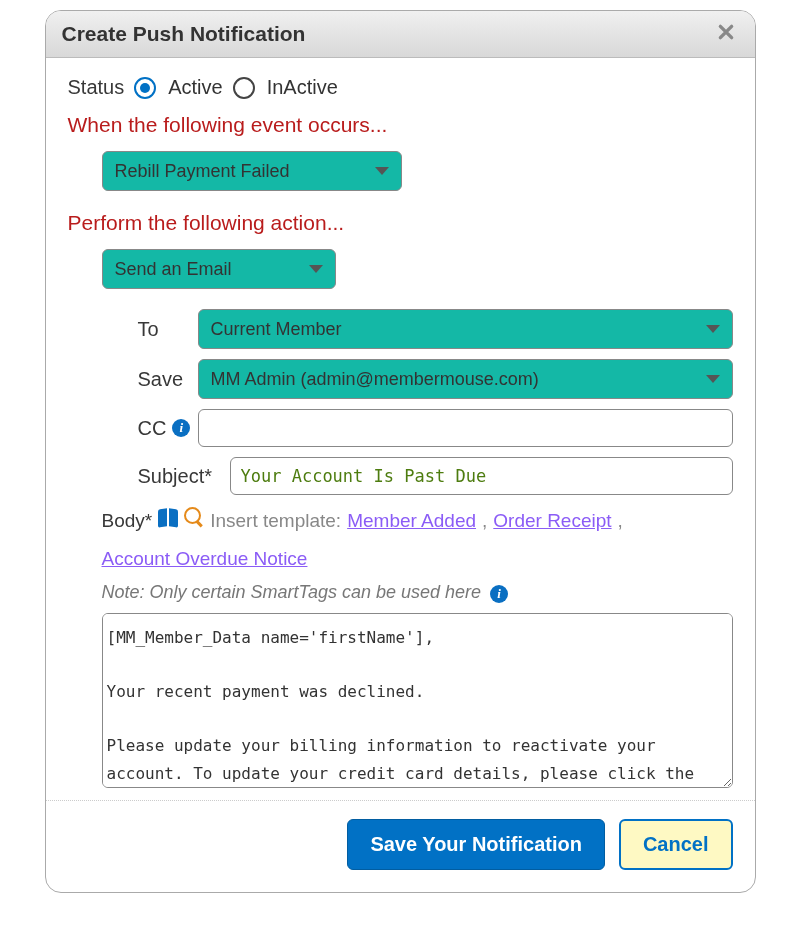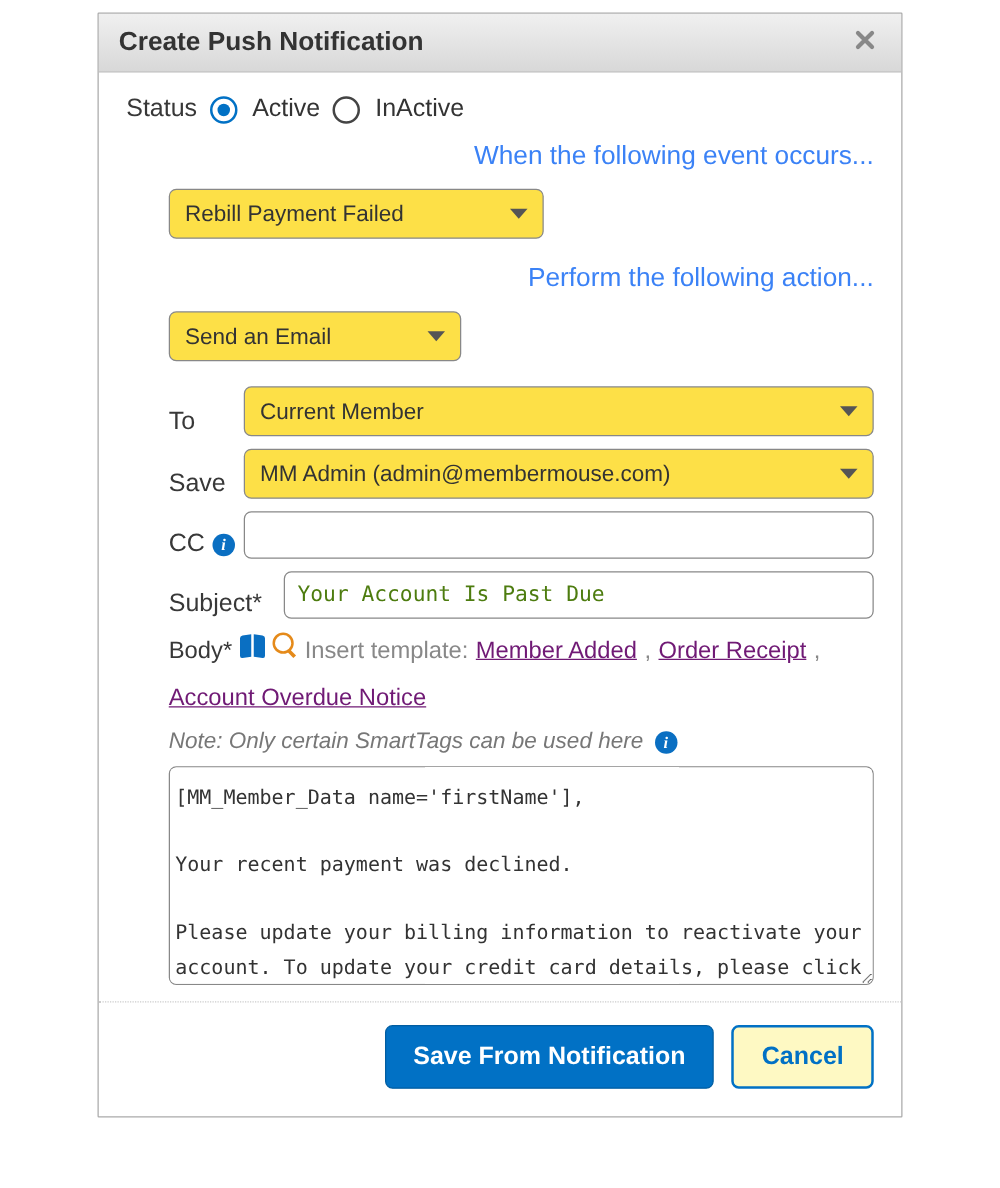--- a/index.html
+++ b/index.html
@@ -3,24 +3,24 @@
 <meta charset="utf-8">
 <style>
   * { box-sizing: border-box; }
   html, body {
     margin: 0; padding: 0;
     font-family: "Helvetica Neue", Helvetica, Arial, sans-serif;
     background: #fff;
     color: #333;
   }
   .dialog {
-    width: 644px;
+    width: 711px;
     margin: 10px auto;
     border: 1px solid #aaa;
-    border-radius: 1px;
+    border-radius: 16px;
     overflow: hidden;
     background: #fff;
   }
   .dialog-header {
     display: flex;
     align-items: center;
     justify-content: space-between;
     padding: 10px 16px;
     background: linear-gradient(#f0f0f0, #d8d8d8);
     border-bottom: 1px solid #bbb;
@@ -65,49 +65,49 @@
   }
   .radio-ring.unchecked { border-color: #444; }
   .radio-dot {
     width: 10px; height: 10px;
     background: #0171c5;
     border-radius: 50%;
   }
   .radio-label { font-size: 20px; color: #333; margin-right: 10px;}
   .section-heading {
     font-size: 21px;
-    color: #3b82f6;
+    color: #b91c1c;
     margin: 8px 0 14px 0;
-    text-align: right;
   }
   .select-box {
     display: flex;
     align-items: center;
     justify-content: space-between;
     border: 1px solid #888;
     border-radius: 6px;
     padding: 8px 12px;
     font-size: 18px;
     color: #333;
-    background: #fde047;
+    background: #14b8a6;
     cursor: pointer;
     min-height: 40px;
   }
   .select-box.indent { margin-left: 34px; }
   .chevron {
     width: 0; height: 0;
     border-left: 7px solid transparent;
     border-right: 7px solid transparent;
     border-top: 8px solid #555;
     margin-left: 10px;
   }
   .field-row {
     display: flex;
-    align-items: flex-end;
+    align-items: center;
     margin-bottom: 10px;
+    margin-left: 36px;
   }
   .field-label {
     width: 60px;
     font-size: 20px;
     color: #383838;
     flex-shrink: 0;
   }
   .field-label-wide {
     width: 92px;
     font-size: 20px;
@@ -181,21 +181,21 @@
     content: '';
     position: absolute;
     left: 13px; top: 13px;
     width: 7px; height: 2.5px;
     background: #e58a1a;
     transform: rotate(45deg);
     transform-origin: left center;
   }
   .muted { color: #888; }
   .tmpl-link {
-    color: #701a75;
+    color: #8b5cf6;
     text-decoration: underline;
     cursor: pointer;
   }
   .note {
     font-style: italic;
     color: #777;
     font-size: 18px;
     margin-top: 6px;
   }
   textarea.body-ta {
@@ -334,17 +334,17 @@
       <textarea class="body-ta" style="">[MM_Member_Data name='firstName'],
 
 Your recent payment was declined.
 
 Please update your billing information to reactivate your account. To update your credit card details, please click the link below:</textarea>
     </div>
 
   </div>
 
   <div class="dialog-footer">
-    <button class="btn btn-primary">Save From Notification</button>
+    <button class="btn btn-primary">Save Your Notification</button>
     <button class="btn btn-secondary">Cancel</button>
   </div>
 
 </div>
 
 </body></html>

